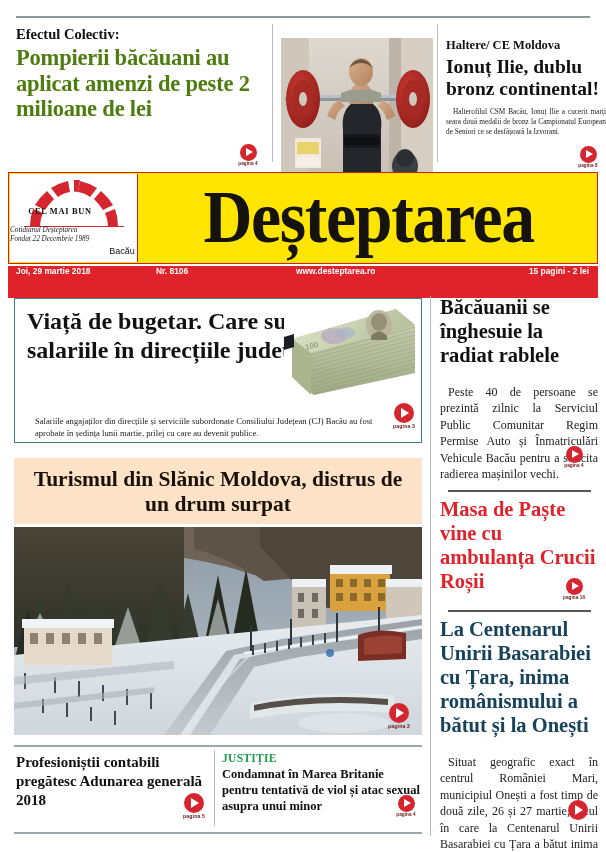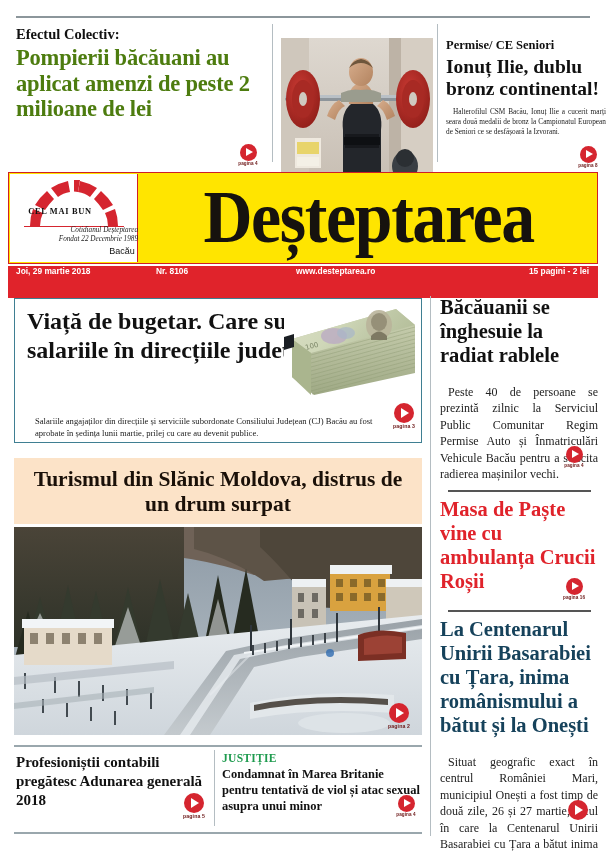--- a/index.html
+++ b/index.html
@@ -84,21 +84,21 @@
     position:absolute;left:1px;top:1px;width:128px;height:88px;background:#fff;
     border-right:1.5px solid #cf1f26;box-sizing:border-box;
   }
   .sunburst{position:absolute;left:14px;top:5px;width:100px;height:48px;}
   .cel-mai-bun{
     position:absolute;left:0;top:33px;width:100px;text-align:center;
     font-family:"Liberation Serif", serif;font-weight:bold;font-size:8.4px;
     letter-spacing:0.7px;color:#111;
   }
   .logo-sub{
-    position:absolute;left:0;top:52px;width:128px;text-align:right;
+    position:absolute;left:0;top:52px;width:128px;text-align:left;
     font-family:"Liberation Serif", serif;font-style:italic;font-size:7.2px;
     line-height:1.3;color:#222;
   }
   .logo-city{
     position:absolute;left:0;top:72px;width:128px;text-align:center;
     font-family:"Liberation Sans", sans-serif;font-size:9px;color:#111;margin-left:48px;
   }
   .mast-title{
     position:absolute;left:132px;top:-2px;width:456px;height:92px;
     display:flex;align-items:center;justify-content:center;
@@ -253,21 +253,21 @@
         <path d="M102 62 Q110 66 114 78 L106 82 Q102 70 96 68 Z" fill="url(#skin)"></path>
         <path d="M60 55 Q70 50 80 52 Q90 50 100 55 L100 64 L60 64 Z" fill="#9a9c8e"></path>
         <ellipse cx="124" cy="128" rx="13" ry="15" fill="#3a3f44"></ellipse>
         <ellipse cx="124" cy="120" rx="9" ry="9" fill="#2b2f33"></ellipse>
       </svg>
     </div>
 
     <div class="vdiv-top2"></div>
 
     <div class="teaser-right">
-      <p class="kicker">Permise/ CE Seniori</p>
+      <p class="kicker">Haltere/ CE Moldova</p>
       <p class="headline">Ionuț Ilie, dublu bronz continental!</p>
       <p class="body">Halterofilul CSM Bacău, Ionuț Ilie a cucerit marți seara două medalii de bronz la Campionatul European de Seniori ce se desfășoară la Izvorani.</p>
     </div>
     <span class="badge-abs" style="left:561px;top:130px;">
       <span class="badge">
         <span class="circ"></span>
         <span class="lbl">pagina 8</span>
       </span>
     </span>
   </div>

